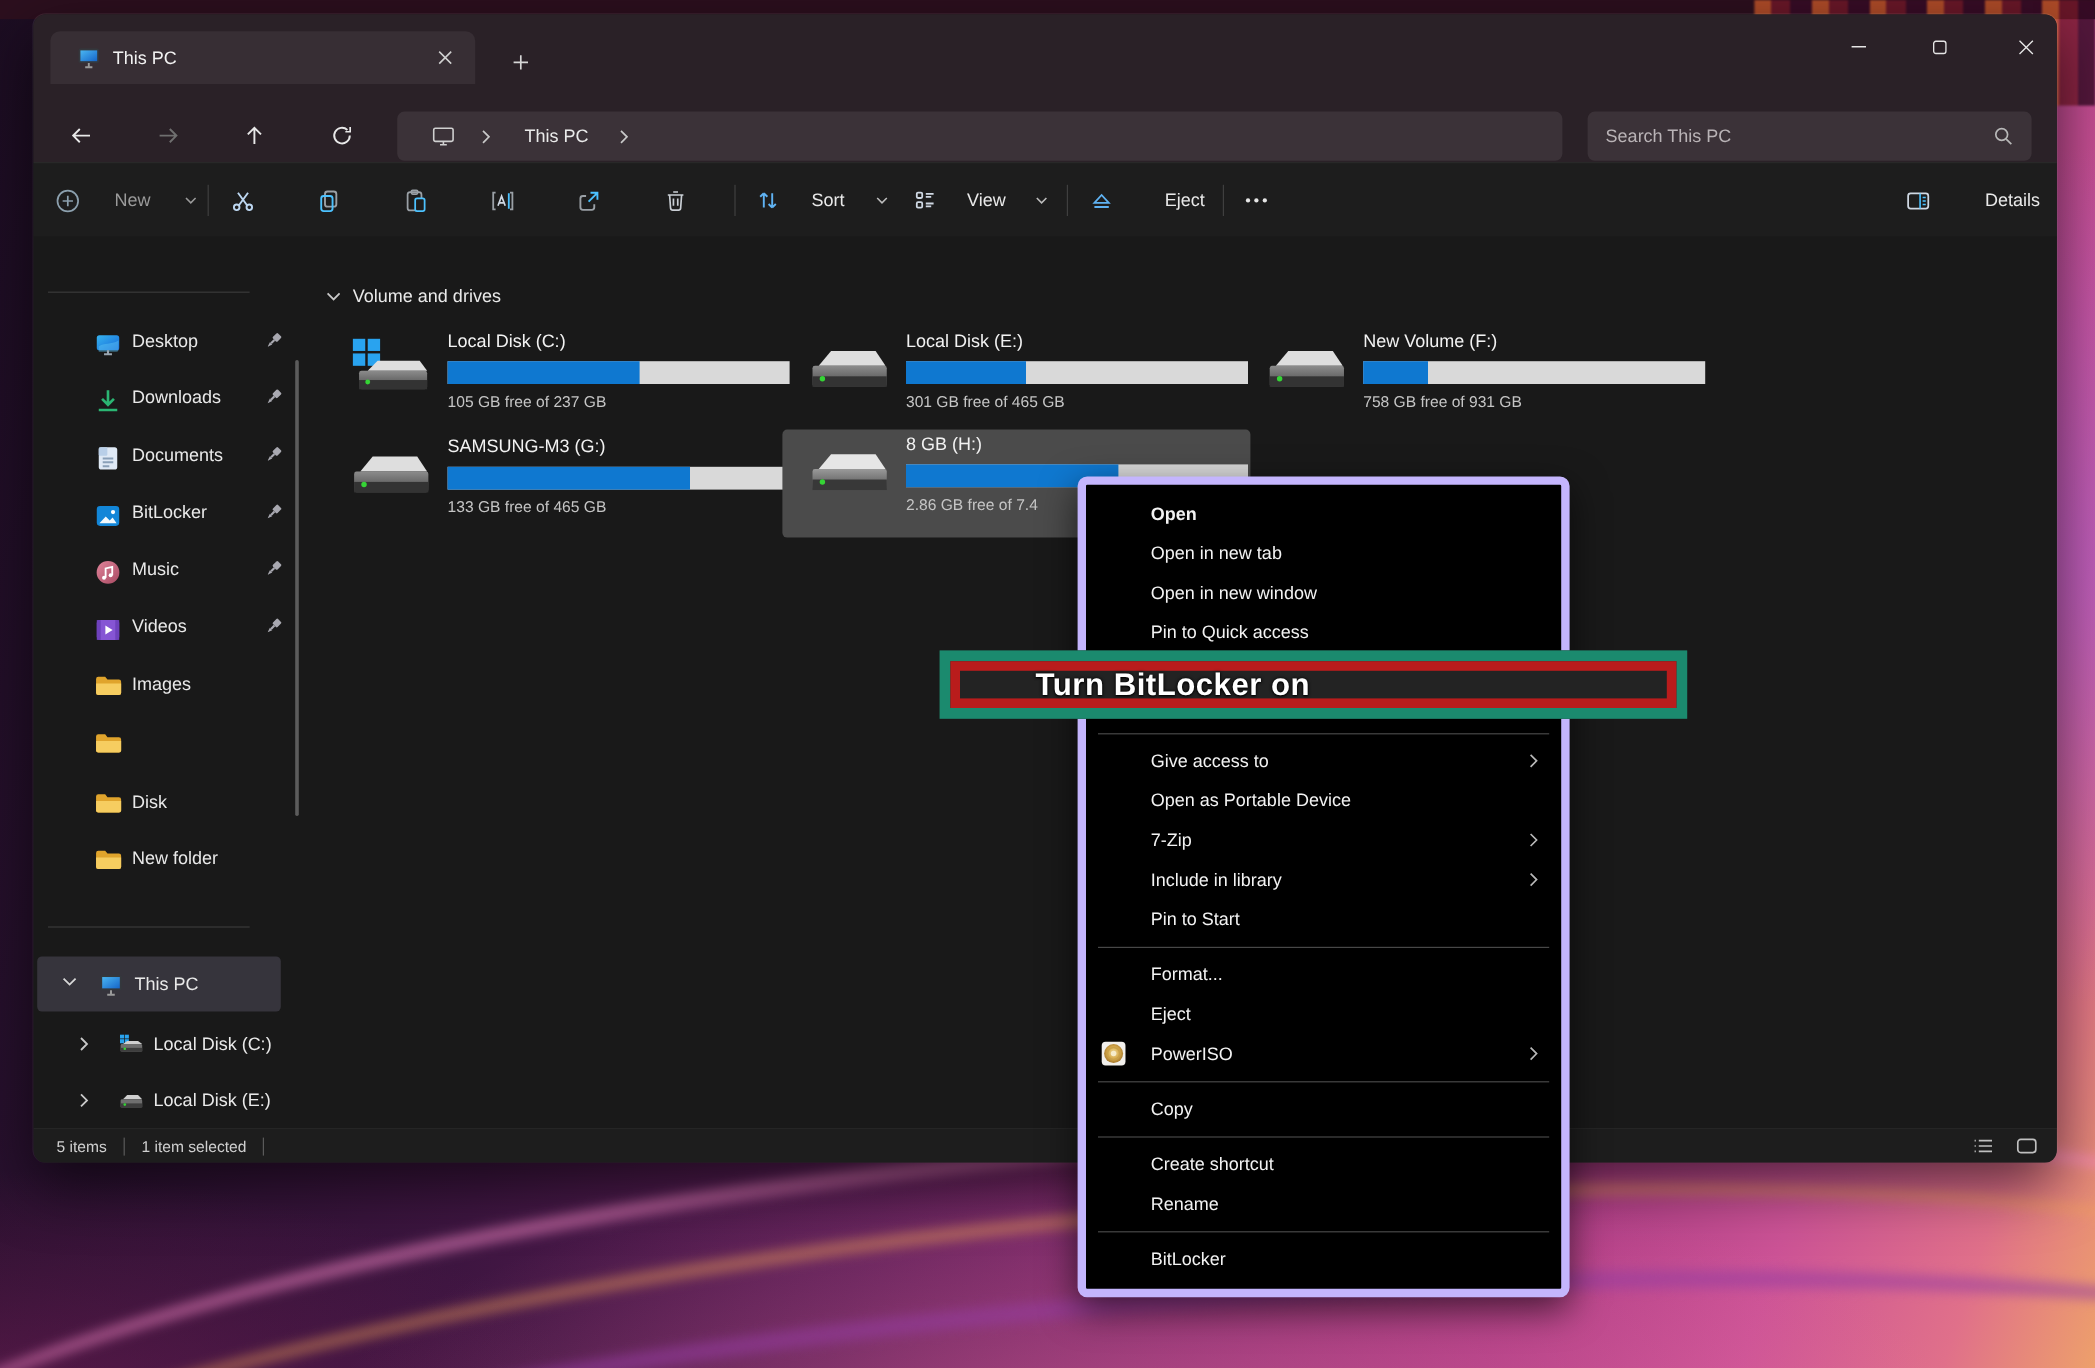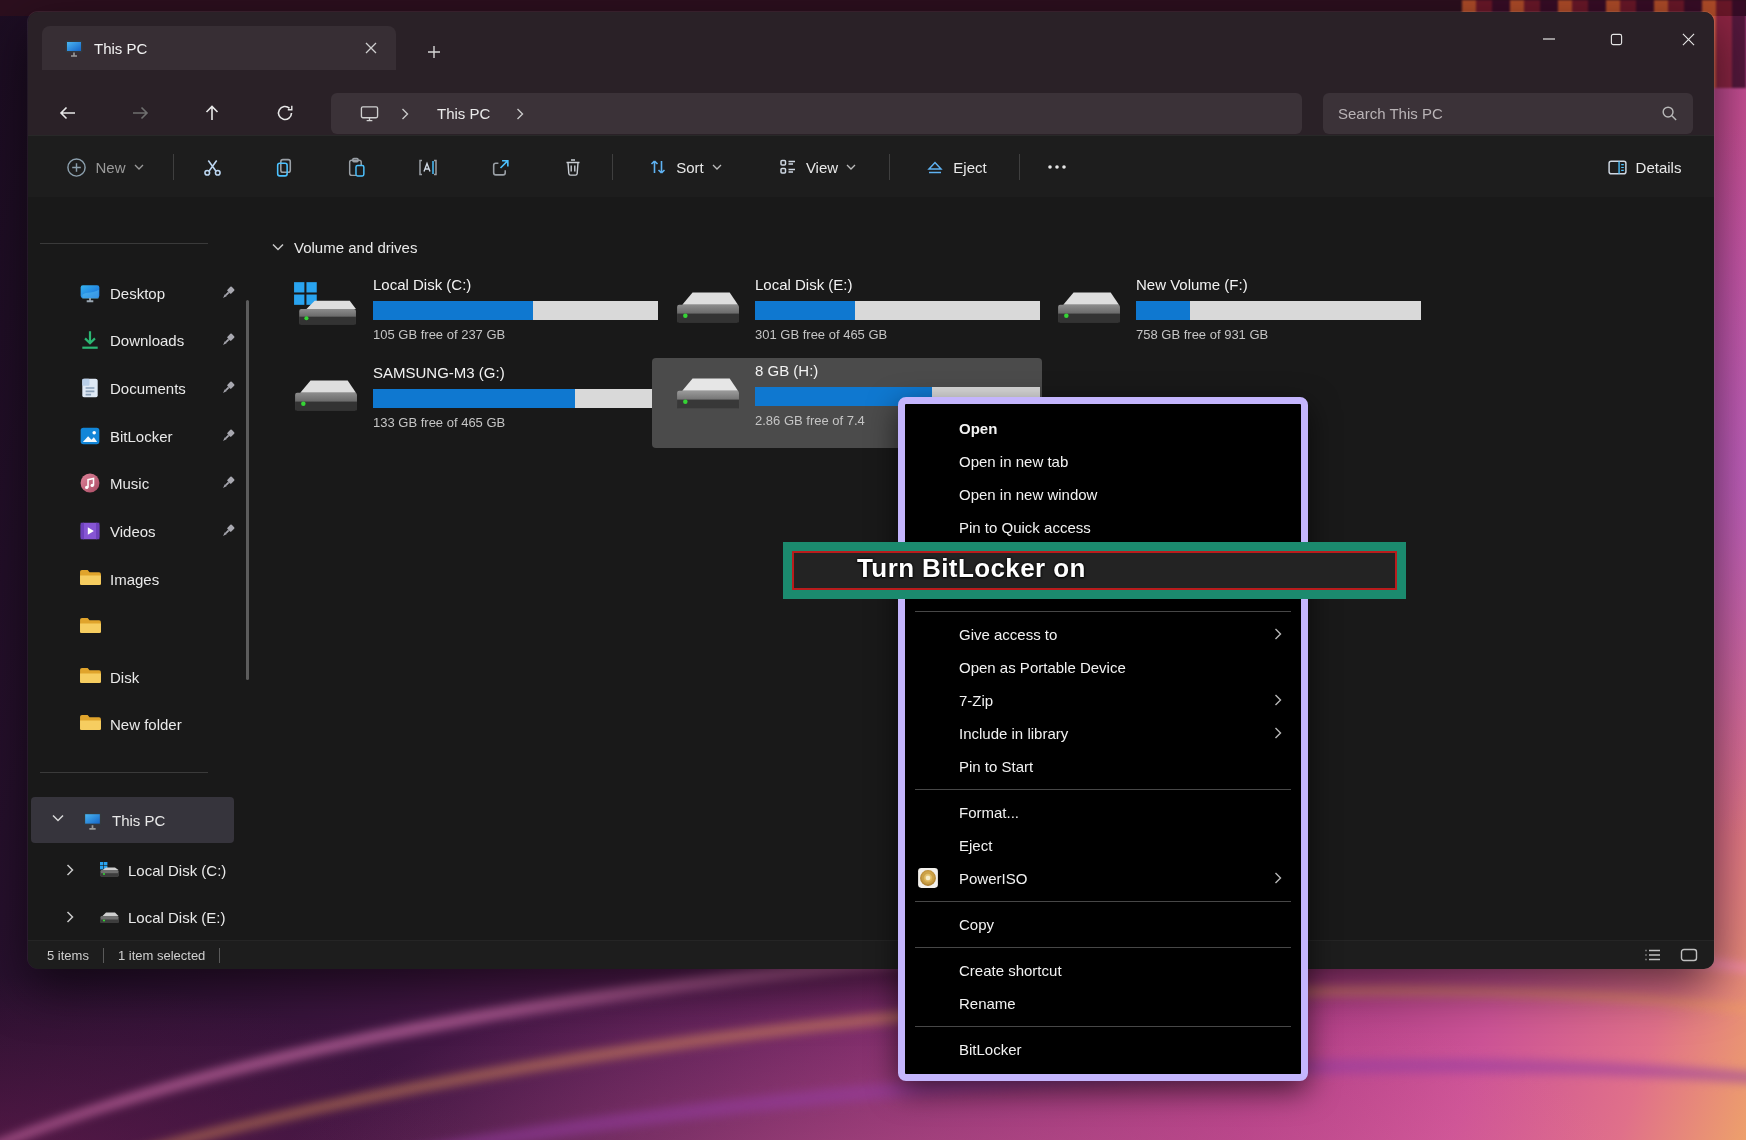--- a/index.html
+++ b/index.html
@@ -31,28 +31,28 @@
   .newtab{left:392px;top:26px;width:28px;height:28px;display:flex;align-items:center;justify-content:center;border-radius:4px}
   .winctl{top:10px;width:46px;height:34px;display:flex;align-items:center;justify-content:center}
   
   .navbtn{top:83px;width:36px;height:36px;display:flex;align-items:center;justify-content:center;border-radius:4px}
   .crumbbar{left:303px;top:81px;width:971px;height:41px;background:#3b3238;border-radius:6px;display:flex;align-items:center;color:#eaeaea;font-size:15px}
   .searchbar{left:1295px;top:81px;width:370px;height:41px;background:#3b3238;border-radius:6px;display:flex;align-items:center}
   .searchbar input{flex:1;background:transparent;border:none;outline:none;color:#e8e8e8;font-size:15px;padding:0 10px 0 15px;font-family:"Liberation Sans",sans-serif}
   .searchbar input::placeholder{color:#b9b3b6}
   
   .toolbar{left:0;top:123px;width:1686px;height:62px;background:#1d1d1d;border-top:1px solid rgba(255,255,255,.05)}
-  .tbtn{position:absolute;top:11px;height:40px;display:flex;align-items:center;justify-content:center;gap:8px;border-radius:5px;color:#e9e9e9;font-size:15px}
+  .tbtn{position:absolute;top:11px;height:40px;display:flex;align-items:center;justify-content:space-between;gap:8px;border-radius:5px;color:#e9e9e9;font-size:15px}
   .tsep{position:absolute;top:18px;width:1px;height:26px;background:#3f3f3f}
   .tlabel-dim{color:#9a9a9a}
   
   .content{left:0;top:185px;width:1686px;height:743px;background:#191919}
   
   .side-sep{position:absolute;left:12px;width:168px;height:1px;background:#3a3a3a}
-  .side-row{position:absolute;left:24px;width:198px;height:34px;display:flex;align-items:center;border-radius:4px;color:#e9e9e9;font-size:15px}
+  .side-row{position:absolute;left:24px;width:198px;height:34px;display:flex;border-radius:4px;color:#e9e9e9;font-size:15px}
   .side-row .sicon{margin-left:27px;width:22px;height:22px;flex:none}
   .side-row .slabel{margin-left:9px;flex:1;white-space:nowrap}
   .side-row .pin{position:absolute;right:14px;width:16px;height:16px}
   .tree-row{position:absolute;left:3px;width:203px;height:40px;display:flex;align-items:center;color:#e9e9e9;font-size:15px;border-radius:4px}
   .tree-sel{background:#36343c}
   .chev{width:12px;height:12px;flex:none}
   .scrollbar{left:218px;top:288px;width:3px;height:380px;background:#5c5c5c;border-radius:2px}
   
   .sec-head{left:244px;top:222px;height:26px;display:flex;align-items:center;gap:10px;color:#e9e9e9;font-size:15px}
   .tile{position:absolute;width:390px;height:90px;border-radius:4px}
@@ -70,21 +70,21 @@
   .cmenu{left:898px;top:397px;width:410px;background:#000000;border:7px solid #c4b5fd;border-radius:8px;
     box-shadow:0 10px 30px rgba(0,0,0,.6);z-index:50;padding:8px 0;box-sizing:border-box}
   .mi{position:relative;height:33px;line-height:33px;padding-left:54px;color:#f2f2f2;font-size:15px;white-space:nowrap}
   .mi.b{font-weight:700}
   .mi .sub{position:absolute;right:18px;top:10px;width:9px;height:13px}
   .mi .micon{position:absolute;left:12px;top:5px;width:22px;height:22px}
   .mslot{height:61px}
   .msep{height:1px;background:#474747;margin:6px 10px}
   
   .anno{left:783px;top:542px;width:623px;height:57px;box-sizing:border-box;border:9px solid #1b8a6e;background:#232323;z-index:60}
-  .anno-inner{width:100%;height:100%;box-sizing:border-box;border:2px solid #b91c1c;display:flex;}
+  .anno-inner{width:100%;height:100%;box-sizing:border-box;border:8px solid #b91c1c;display:flex;align-items:center}
   .anno-label{padding-left:63px;font-size:26px;font-weight:600;color:#fff;letter-spacing:.4px;
     text-shadow:0 1px 2px #000,0 0 3px rgba(0,0,0,.9);white-space:nowrap}
   svg{display:block}
 </style>
 </head>
 <body>
 
 <div class="abs wp-glow"></div>
 <div class="abs wp-top"></div>
 <div class="abs wp-stripes"></div>

